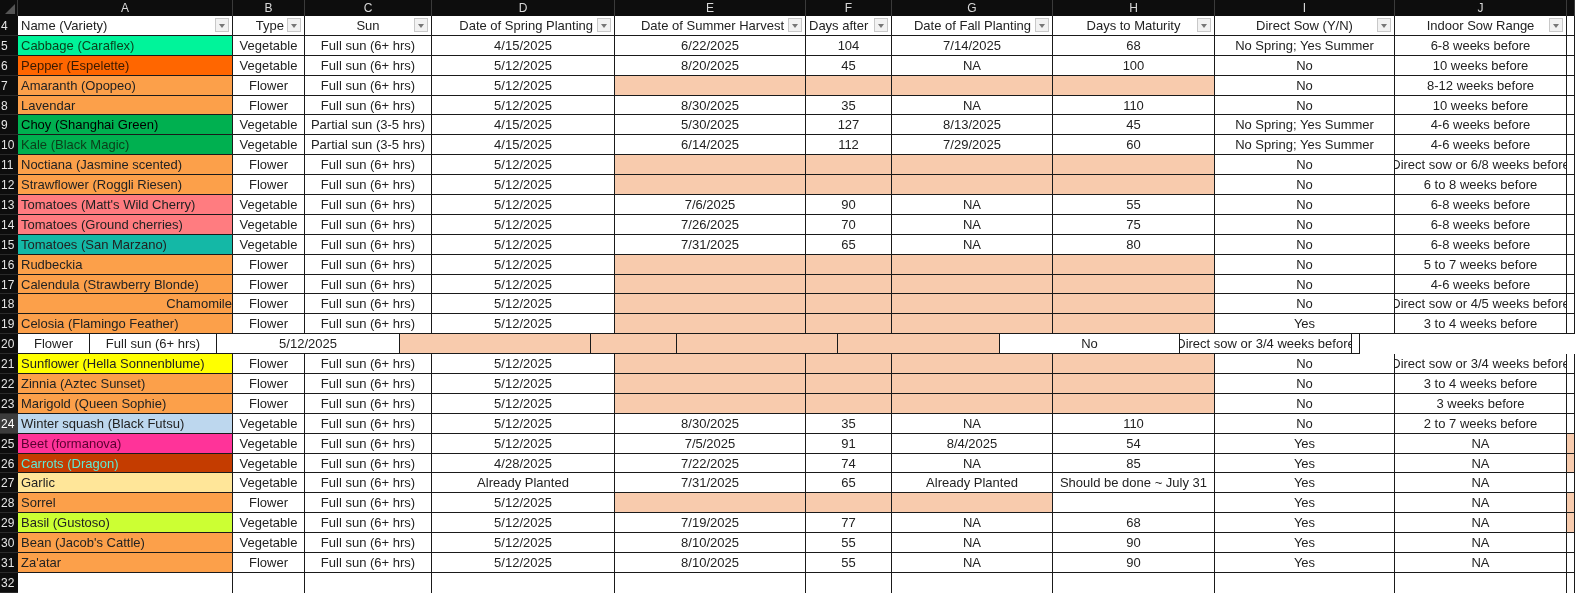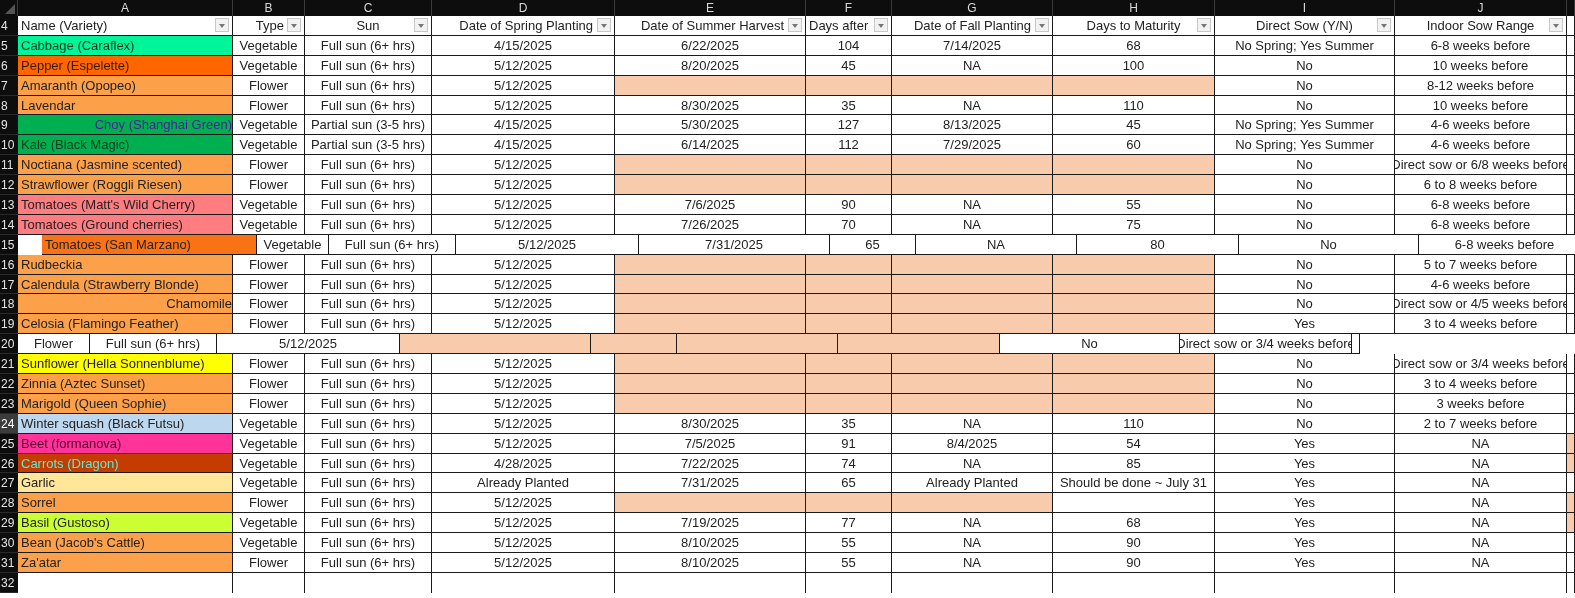--- a/index.html
+++ b/index.html
@@ -109,21 +109,21 @@
           <div class="c w4">8/30/2025</div>
           <div class="c w5">35</div>
           <div class="c w6">NA</div>
           <div class="c w7">110</div>
           <div class="c w8">No</div>
           <div class="c w9">10 weeks before</div>
           <div class="c w10"></div>
         </div>
         <div class="row">
           <div class="rh">9</div>
-          <div class="c w0 left" style="background: rgb(0, 176, 80); color: #4c1d95; text-align: right;">Choy (Shanghai Green)</div>
+          <div class="c w0 left" style="background: rgb(0, 176, 80); color: #000000;">Choy (Shanghai Green)</div>
           <div class="c w1">Vegetable</div>
           <div class="c w2">Partial sun (3-5 hrs)</div>
           <div class="c w3">4/15/2025</div>
           <div class="c w4">5/30/2025</div>
           <div class="c w5">127</div>
           <div class="c w6">8/13/2025</div>
           <div class="c w7">45</div>
           <div class="c w8">No Spring; Yes Summer</div>
           <div class="c w9">4-6 weeks before</div>
           <div class="c w10"></div>
@@ -195,21 +195,21 @@
           <div class="c w4">7/26/2025</div>
           <div class="c w5">70</div>
           <div class="c w6">NA</div>
           <div class="c w7">75</div>
           <div class="c w8">No</div>
           <div class="c w9">6-8 weeks before</div>
           <div class="c w10"></div>
         </div>
         <div class="row">
           <div class="rh">15</div>
-          <div class="c w0 left" style="background: #f97316; margin-left: 24px;">Tomatoes (San Marzano)</div>
+          <div class="c w0 left" style="background: #14b8a6;">Tomatoes (San Marzano)</div>
           <div class="c w1">Vegetable</div>
           <div class="c w2">Full sun (6+ hrs)</div>
           <div class="c w3">5/12/2025</div>
           <div class="c w4">7/31/2025</div>
           <div class="c w5">65</div>
           <div class="c w6">NA</div>
           <div class="c w7">80</div>
           <div class="c w8">No</div>
           <div class="c w9">6-8 weeks before</div>
           <div class="c w10"></div>

